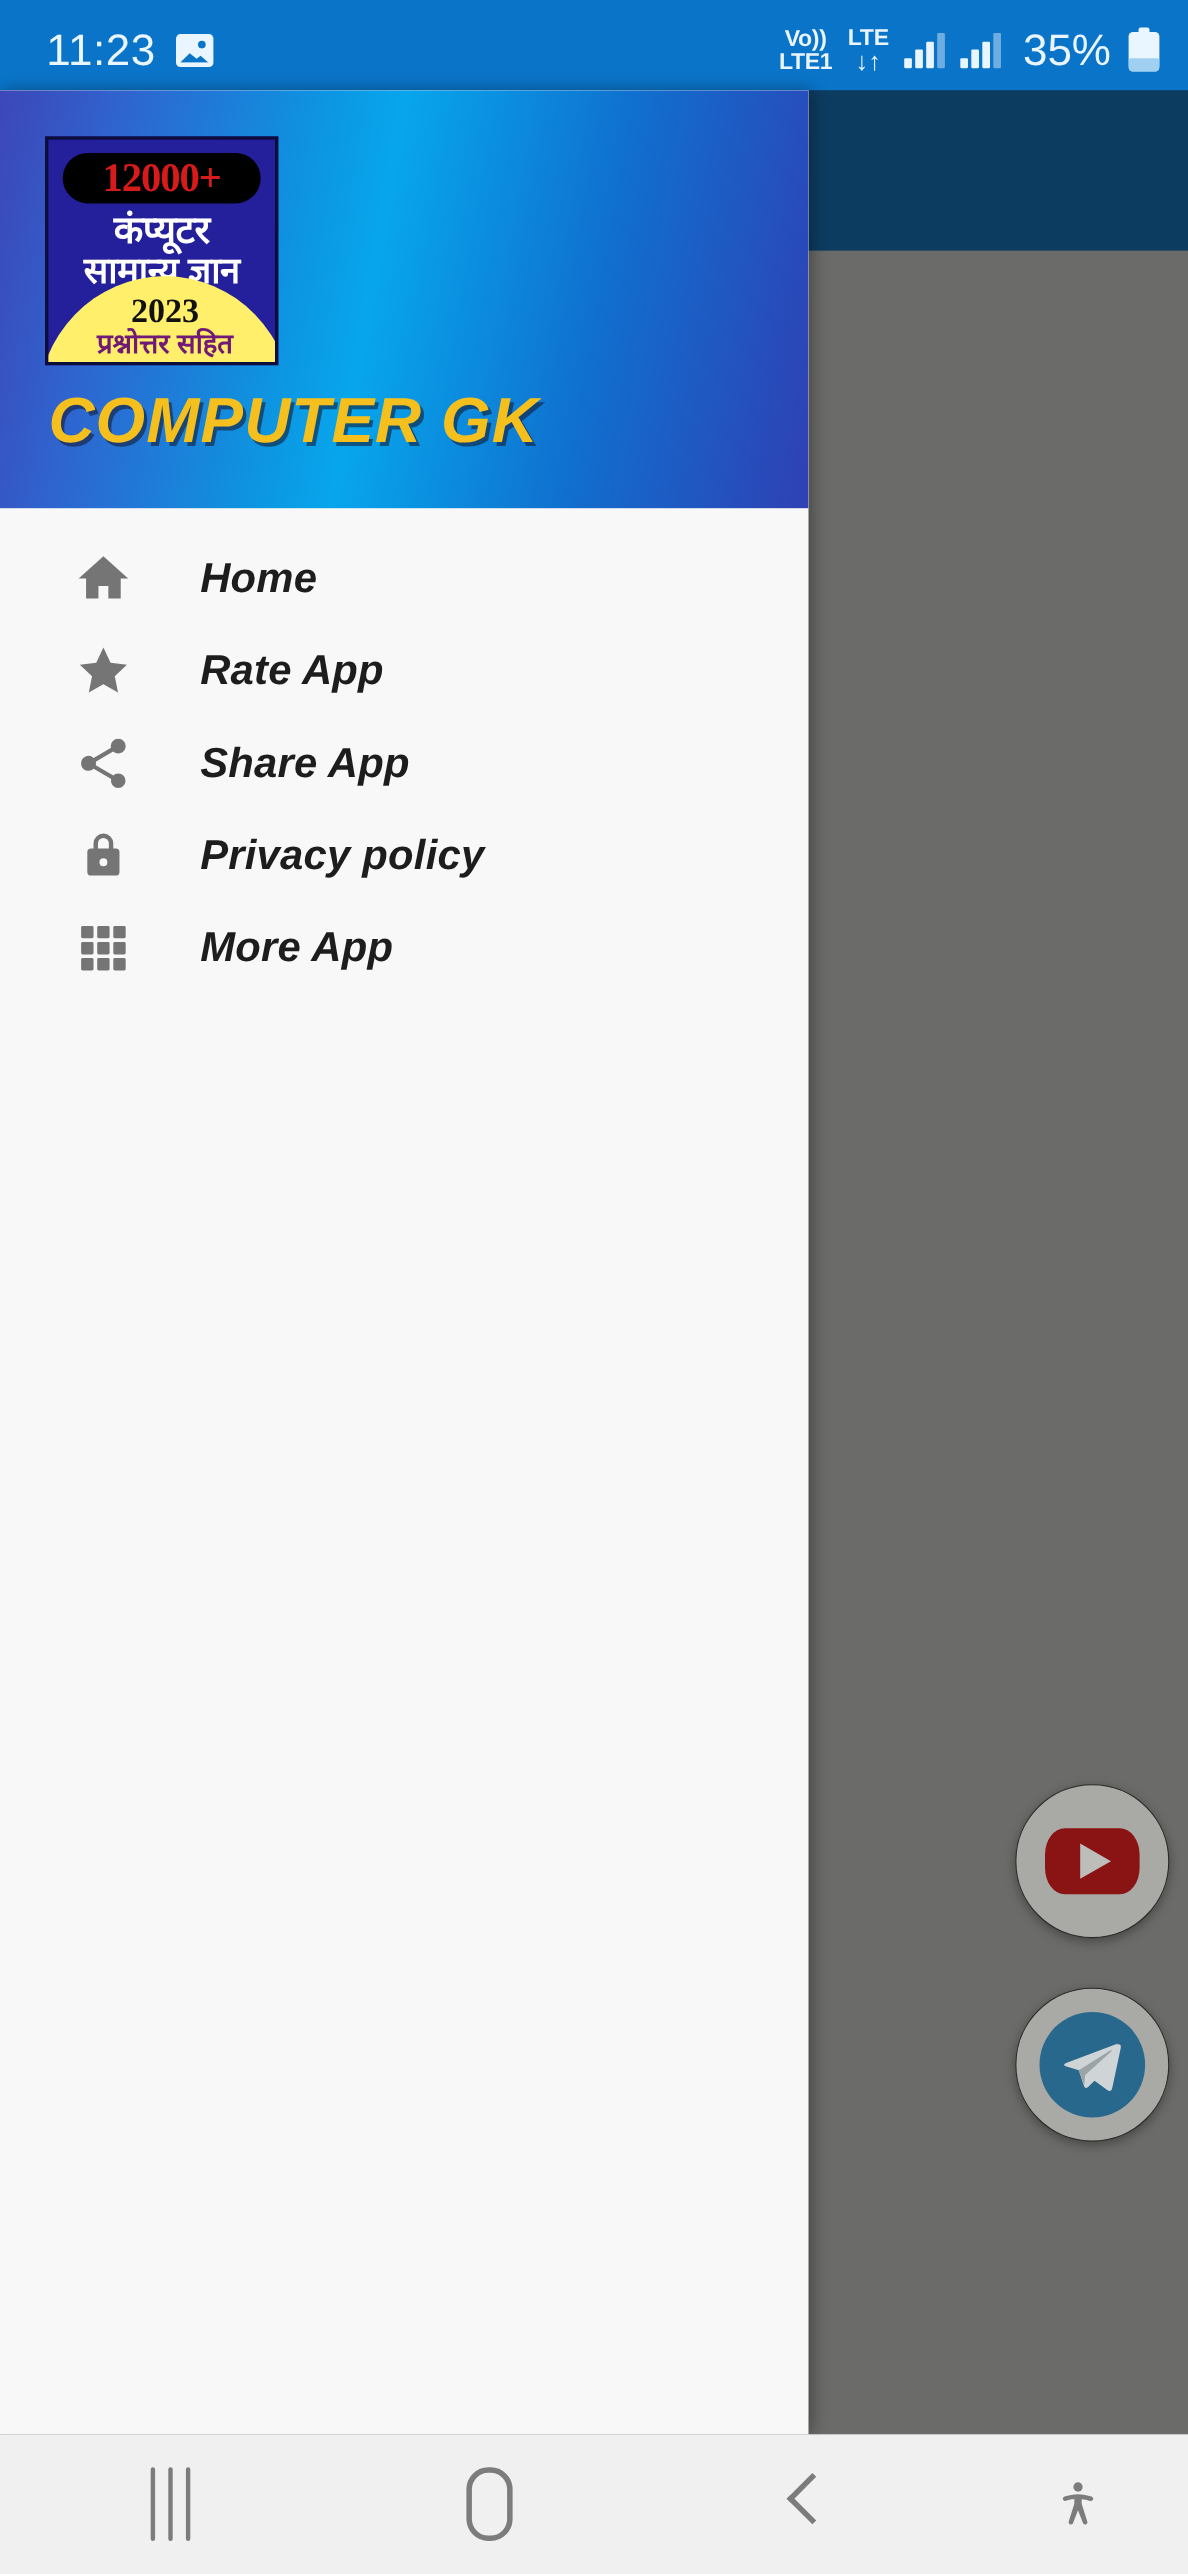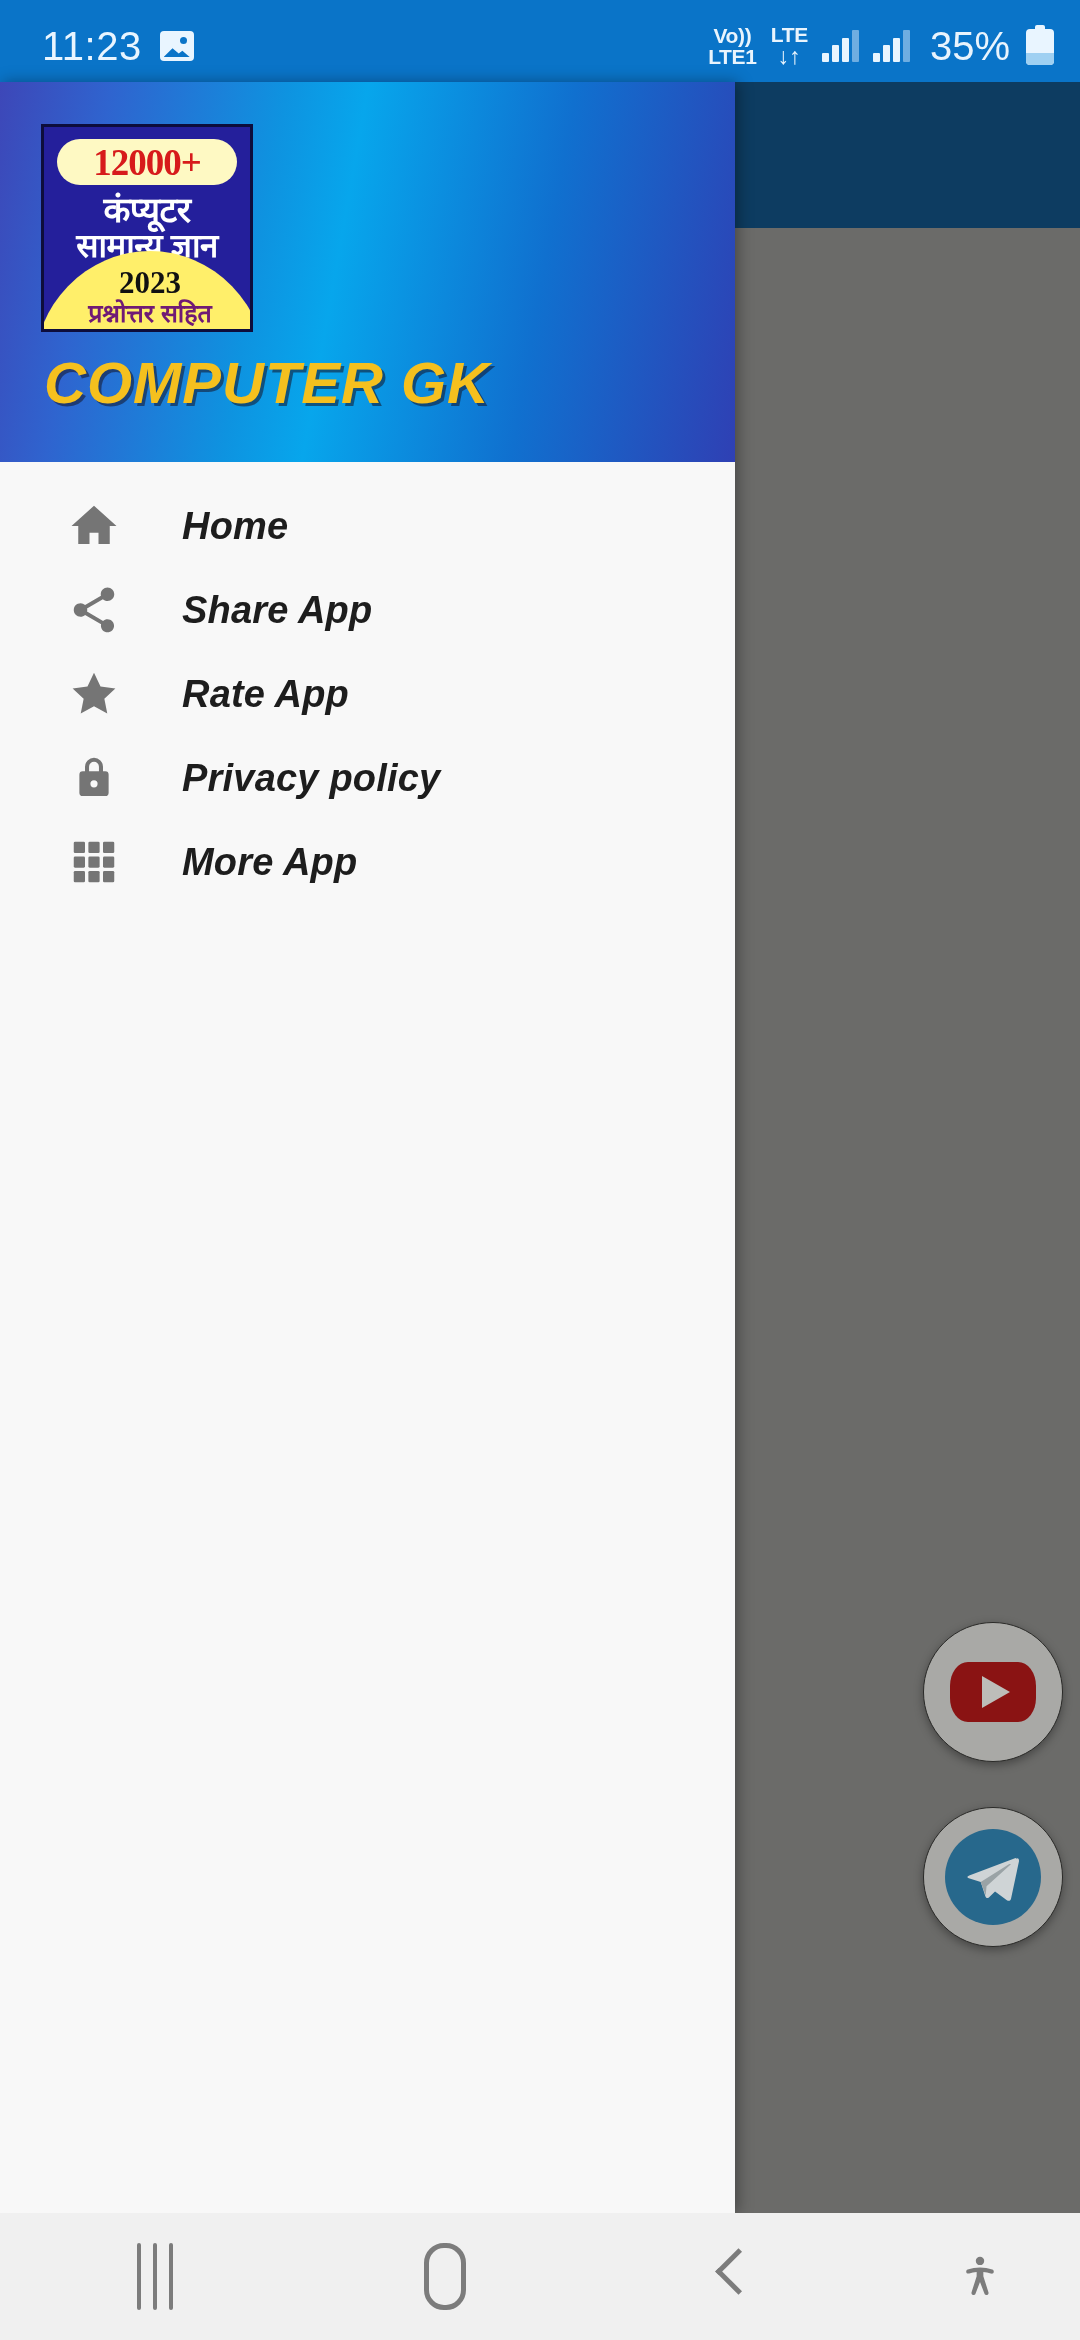--- a/index.html
+++ b/index.html
@@ -106,21 +106,21 @@
     overflow:hidden;
   }
   #app-logo{
     position:absolute; left:41px; top:42px; width:212px; height:208px;
     background:#241f9b; border:3px solid #0d0d3c;
     display:flex; flex-direction:column; align-items:center;
     overflow:hidden;
   }
   .logo-pill{
     margin-top:12px; width:180px; height:46px; border-radius:23px;
-    background:#fef9c3; display:flex; align-items:center; justify-content:center;
+    background:#000000; display:flex; align-items:center; justify-content:center;
   }
   .logo-pill span{
     font-family:"Liberation Serif", serif;
     font-size:37px; font-weight:700; color:#d71b1b; letter-spacing:-1px;
     line-height:1;
   }
   .logo-hi1{
     margin-top:6px; font-size:35px; font-weight:700; color:#ffffff;
     line-height:1.06; letter-spacing:-0.5px;
   }
@@ -276,33 +276,33 @@
           <svg viewBox="0 0 24 24">
               <path d="M12 3 2 12h3v8h5v-5h4v5h5v-8h3z"></path>
             </svg>
         </span>
         <span class="menu-label">Home</span>
       </div>
 
       <div class="menu-item">
         <span class="menu-icon">
           <svg viewBox="0 0 24 24">
+              <path d="M12 2.5l2.9 6.2 6.6.8-4.9 4.6 1.3 6.6L12 17.4 6.1 20.7l1.3-6.6L2.5 9.5l6.6-.8z"></path>
+            </svg>
+        </span>
+        <span class="menu-label">Rate App</span>
+      </div>
+
+      <div class="menu-item">
+        <span class="menu-icon">
+          <svg viewBox="0 0 24 24">
               <path d="M18 16.1c-.76 0-1.44.3-1.96.77L8.9 12.7c.05-.22.1-.45.1-.7s-.05-.48-.1-.7l7.05-4.11c.54.5 1.25.81 2.05.81 1.66 0 3-1.34 3-3s-1.34-3-3-3-3 1.34-3 3c0 .24.04.47.09.7L8.04 9.81A2.99 2.99 0 0 0 3 12c0 1.66 1.34 3 3 3 .8 0 1.5-.31 2.04-.81l7.12 4.16c-.05.21-.08.43-.08.65 0 1.61 1.31 2.92 2.92 2.92s2.92-1.31 2.92-2.92S19.61 16.1 18 16.1z"></path>
             </svg>
         </span>
         <span class="menu-label">Share App</span>
-      </div>
-
-      <div class="menu-item">
-        <span class="menu-icon">
-          <svg viewBox="0 0 24 24">
-              <path d="M12 2.5l2.9 6.2 6.6.8-4.9 4.6 1.3 6.6L12 17.4 6.1 20.7l1.3-6.6L2.5 9.5l6.6-.8z"></path>
-            </svg>
-        </span>
-        <span class="menu-label">Rate App</span>
       </div>
 
       <div class="menu-item">
         <span class="menu-icon">
           <svg viewBox="0 0 24 24">
               <path d="M17 9h-1V7a4 4 0 0 0-8 0v2H7a1.5 1.5 0 0 0-1.5 1.5v8A1.5 1.5 0 0 0 7 20h10a1.5 1.5 0 0 0 1.5-1.5v-8A1.5 1.5 0 0 0 17 9zm-5 7.2a1.6 1.6 0 1 1 0-3.2 1.6 1.6 0 0 1 0 3.2zM14.2 9H9.8V7a2.2 2.2 0 0 1 4.4 0z"></path>
             </svg>
         </span>
         <span class="menu-label">Privacy policy</span>
       </div>

